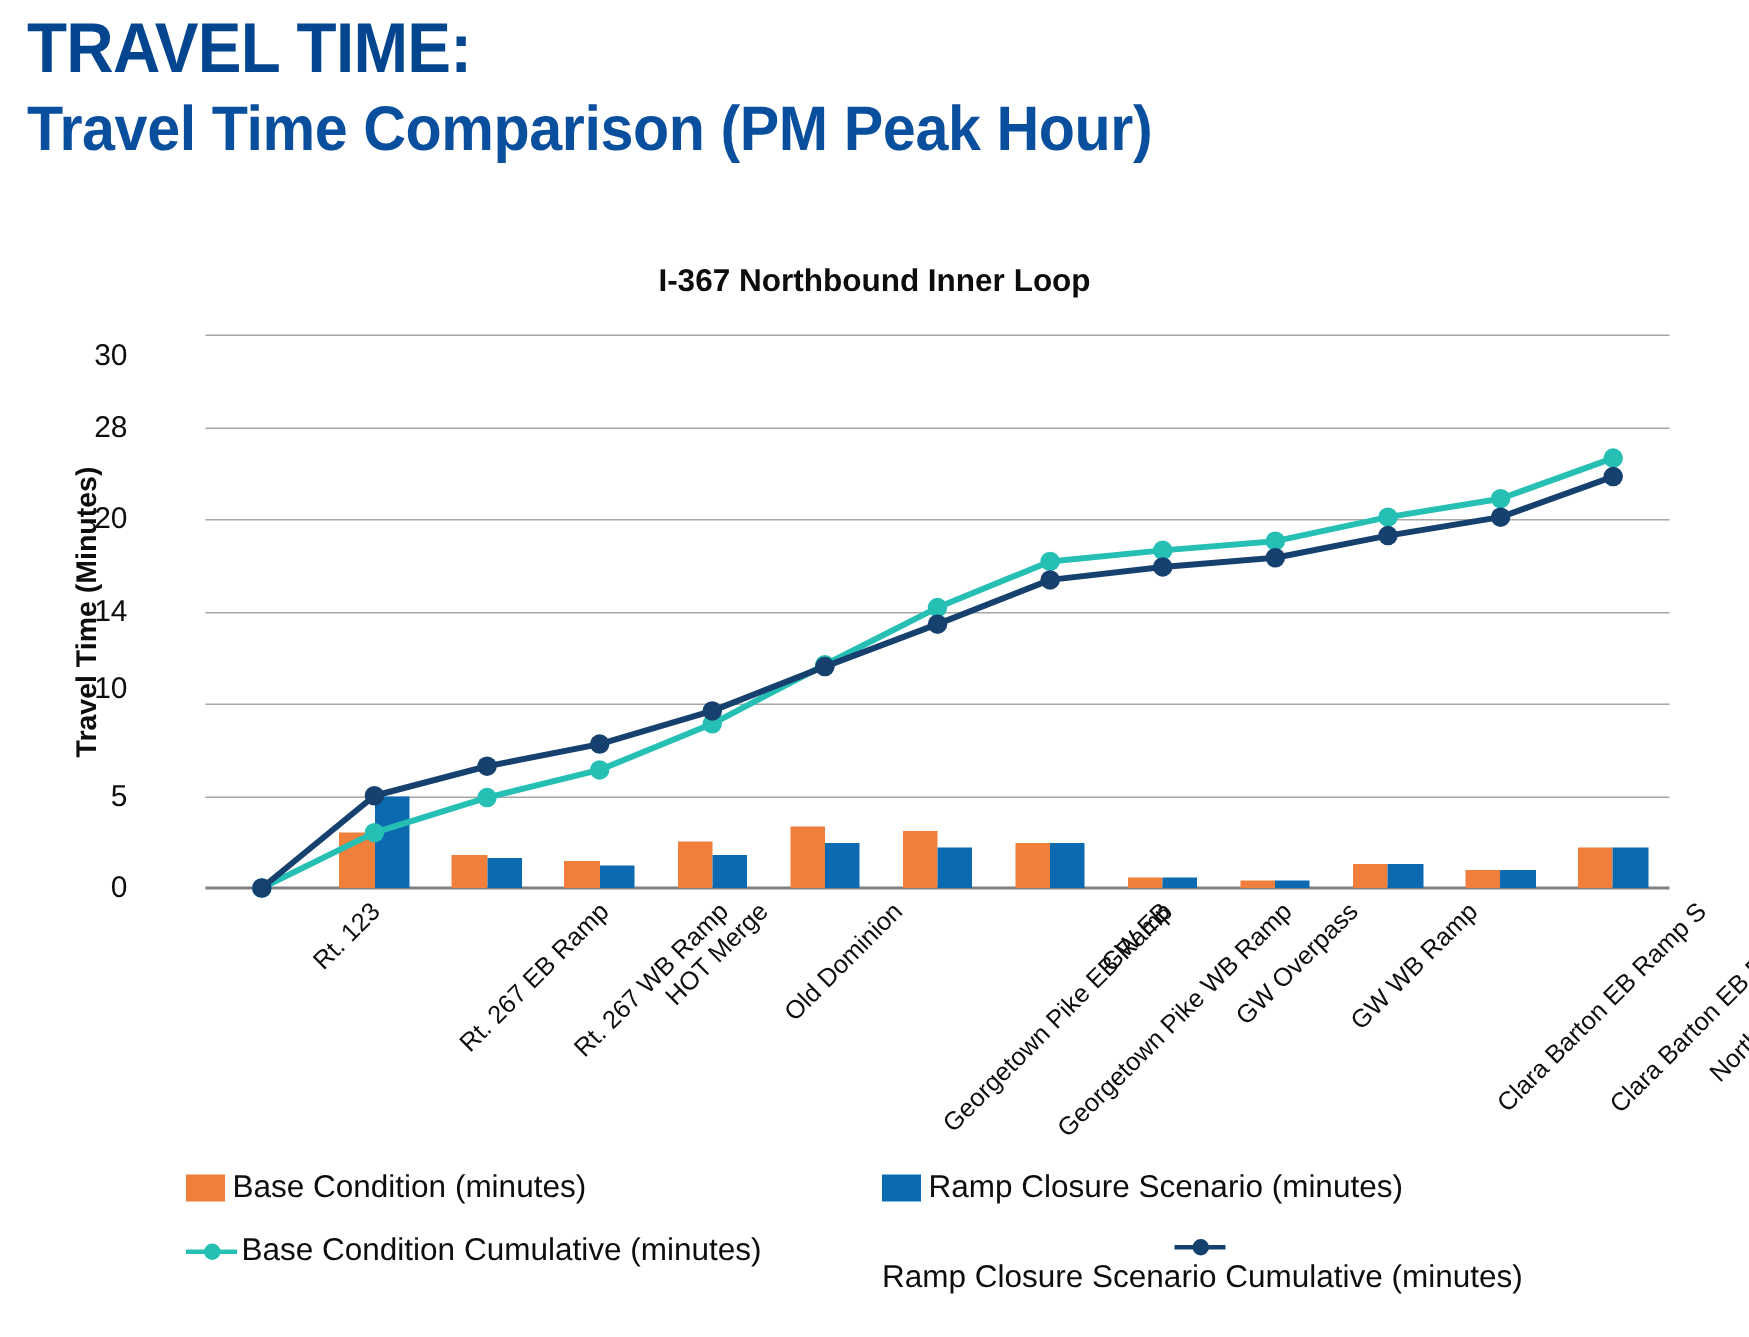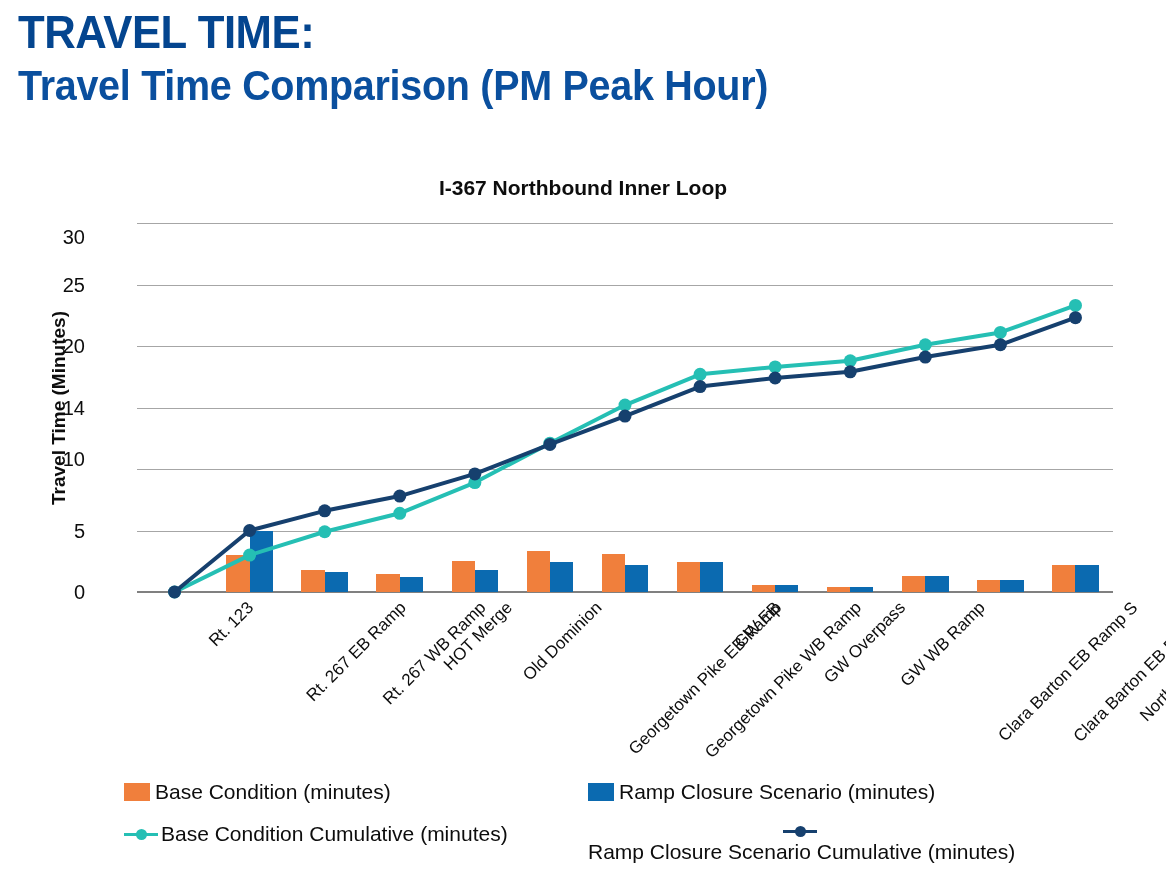--- a/index.html
+++ b/index.html
@@ -213,21 +213,21 @@
         <div class="gridline" style="top: 123px;"></div>
         <div class="gridline" style="top: 61.5px;"></div>
         <div class="gridline" style="top: 0px;"></div>
       </div>
     <div id="ytick-layer">
         <div class="ytick-label" style="top: 369px;">0</div>
         <div class="ytick-label" style="top: 307.5px;">5</div>
         <div class="ytick-label" style="top: 236px;">10</div>
         <div class="ytick-label" style="top: 184.5px;">14</div>
         <div class="ytick-label" style="top: 123px;">20</div>
-        <div class="ytick-label" style="top: 61.5px;">25</div>
+        <div class="ytick-label" style="top: 61.5px;">28</div>
         <div class="ytick-label" style="top: 14px;">30</div>
       </div>
     <div id="bars-layer">
         <div class="cat-slot" style="left: 0px; width: 75.0769px;"></div>
         <div class="cat-slot" style="left: 75.0769px; width: 75.0769px;">
           <div class="bar bar-base" style="left: 14.2646px; width: 23.2738px; height: 36.9px; background: rgb(240, 127, 60);"></div>
           <div class="bar bar-ramp" style="left: 37.5385px; width: 23.2738px; height: 61.5px; background: rgb(11, 106, 176);"></div>
         </div>
         <div class="cat-slot" style="left: 150.154px; width: 75.0769px;">
           <div class="bar bar-base" style="left: 14.2646px; width: 23.2738px; height: 22.14px; background: rgb(240, 127, 60);"></div>

